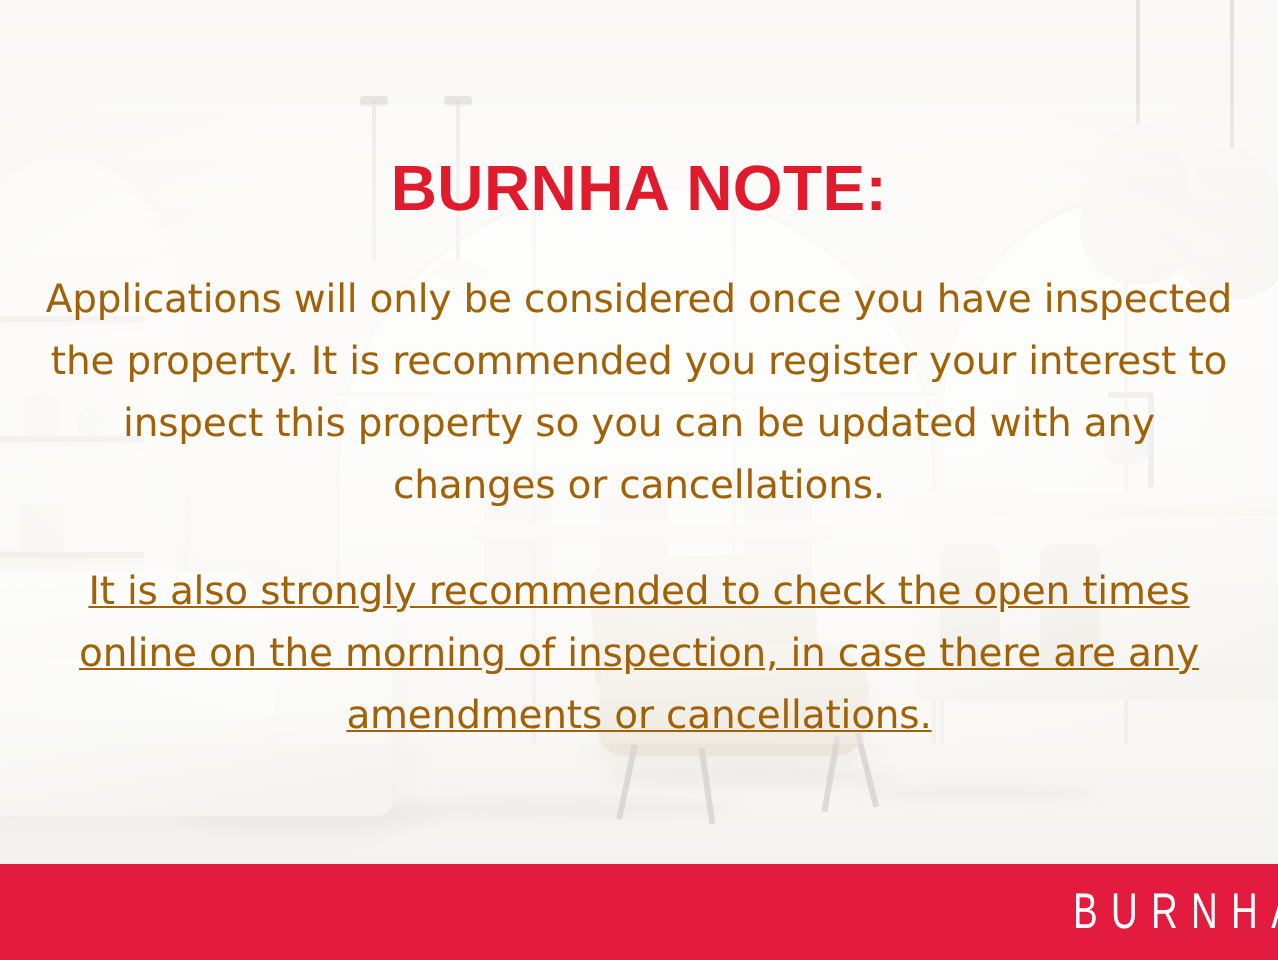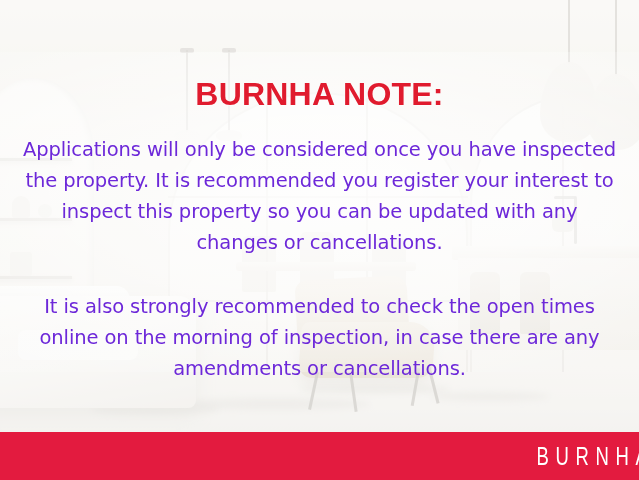--- a/index.html
+++ b/index.html
@@ -367,25 +367,26 @@
     right: 22px;
     top: 134px;
   }
 
   .para {
     margin: 0;
     text-align: center;
     font-family: "DejaVu Sans", sans-serif;
     font-size: 19.5px;
     line-height: 31px;
-    color: #6d28d9;
+    color: #a16207;
     letter-spacing: -0.1px;
   }
   .para + .para {
-    margin-top: 33px;
+    margin-top: 22px;
+    text-decoration: underline;
   }
 
   
   .banner {
     position: absolute;
     left: 0;
     right: 0;
     top: 432px;
     height: 48px;
     background: #e31b3f;

